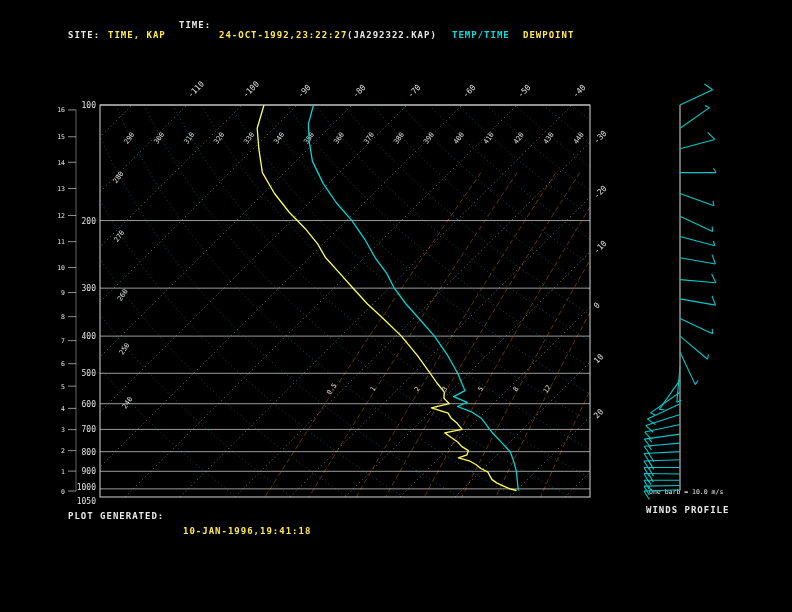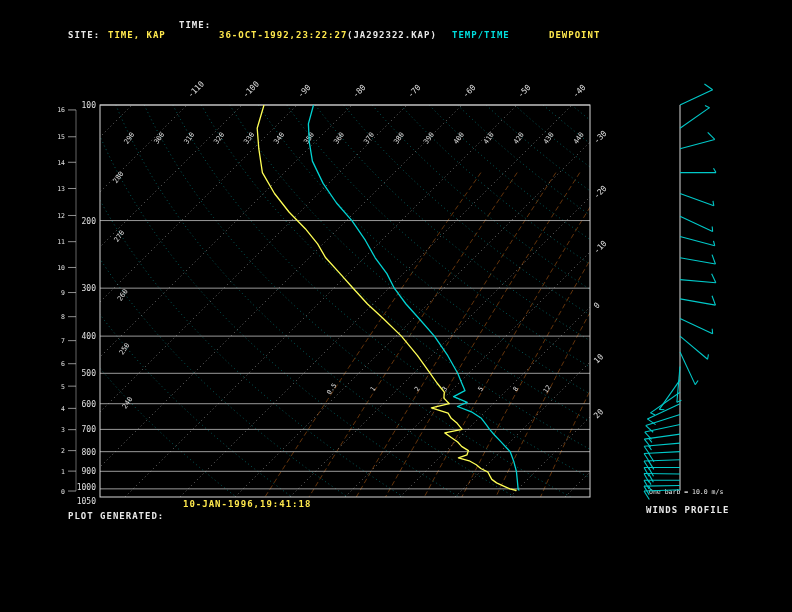--- a/index.html
+++ b/index.html
@@ -8,37 +8,37 @@
   .t{position:absolute;font-size:9px;font-weight:bold;letter-spacing:1px;white-space:pre;}
   .w{color:#e8e8e8}
   .y{color:#ffe94d}
   .c{color:#00dede}
   #siteLabel{left:68px;top:30px}
   #siteValue{left:108px;top:30px}
   #timeLabel{left:179px;top:20px}
   #timeValue{left:219px;top:30px}
   #fileName{left:347px;top:30px}
   #legendTemp{left:452px;top:30px}
-  #legendDew{left:549px;top:30px}
+  #legendDew{left:523px;top:30px}
   #genLabel{left:68px;top:511px}
-  #genValue{left:183px;top:499px}
+  #genValue{left:183px;top:526px}
   #windsTitle{left:646px;top:505px;letter-spacing:1px}
   #windsSub{left:649px;top:488px;font-size:6.5px;font-weight:normal;letter-spacing:0}
   #skewt{position:absolute;left:0;top:0}
   #skewt text{font-family:"DejaVu Sans Mono",monospace;fill:#e0e0e0}
 </style>
 </head>
 <body>
 
 <div id="page">
 
   <span class="t w" id="siteLabel">SITE:</span>
   <span class="t y" id="siteValue">TIME, KAP</span>
   <span class="t w" id="timeLabel">TIME:</span>
-  <span class="t y" id="timeValue">36-OCT-1992,23:22:27</span>
+  <span class="t y" id="timeValue">24-OCT-1992,23:22:27</span>
   <span class="t w" id="fileName">(JA292322.KAP)</span>
   <span class="t c" id="legendTemp">TEMP/TIME</span>
   <span class="t y" id="legendDew">DEWPOINT</span>
 
   <span class="t w" id="genLabel">PLOT GENERATED:</span>
   <span class="t y" id="genValue">10-JAN-1996,19:41:18</span>
 
   <span class="t w" id="windsTitle">WINDS PROFILE</span>
   <span class="t w" id="windsSub">One barb = 10.0 m/s</span>
 

